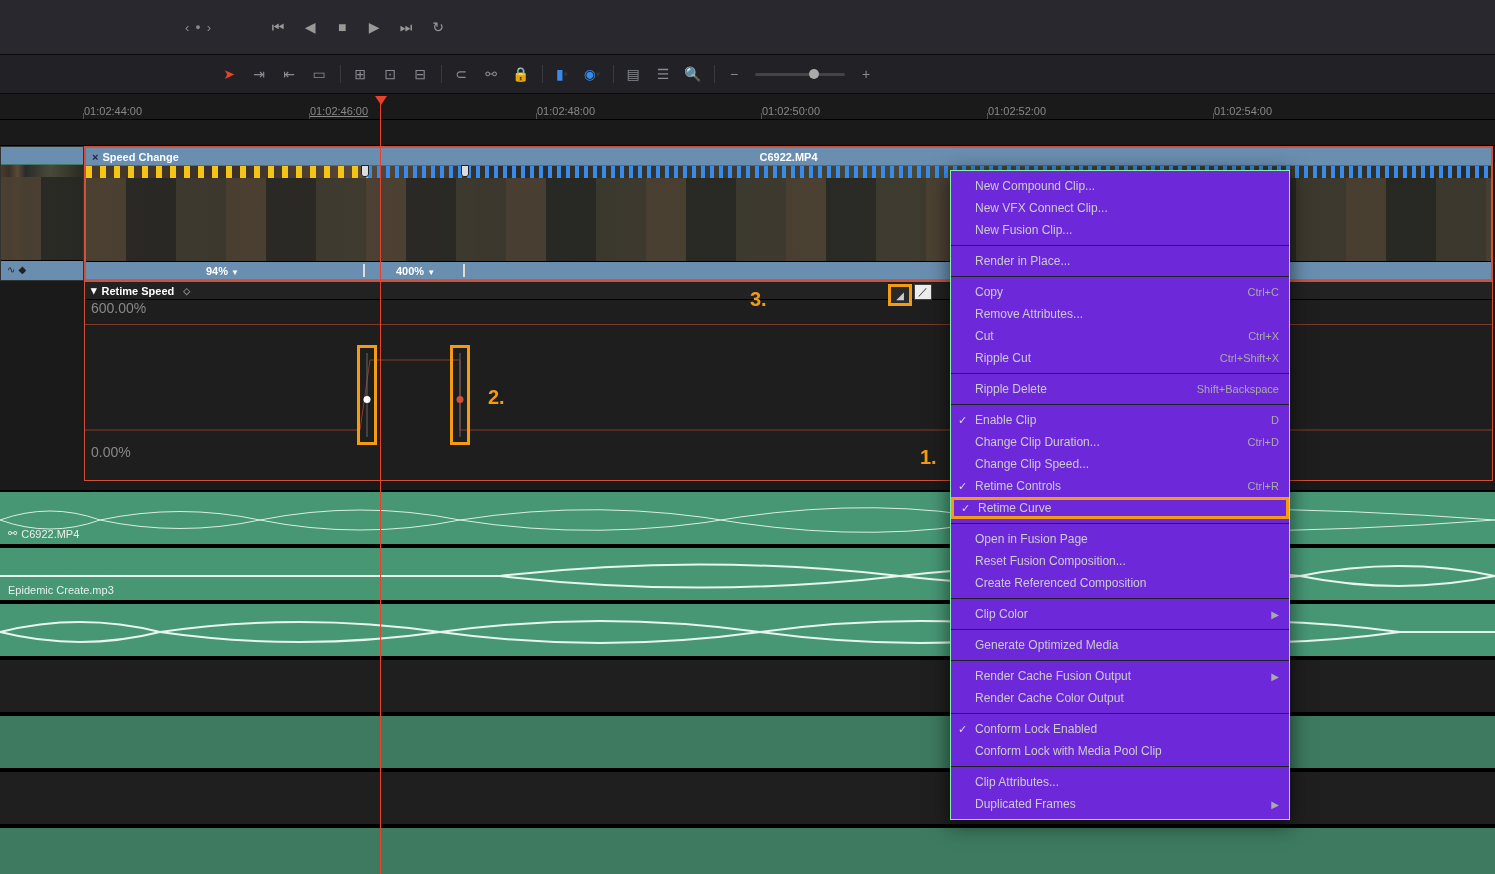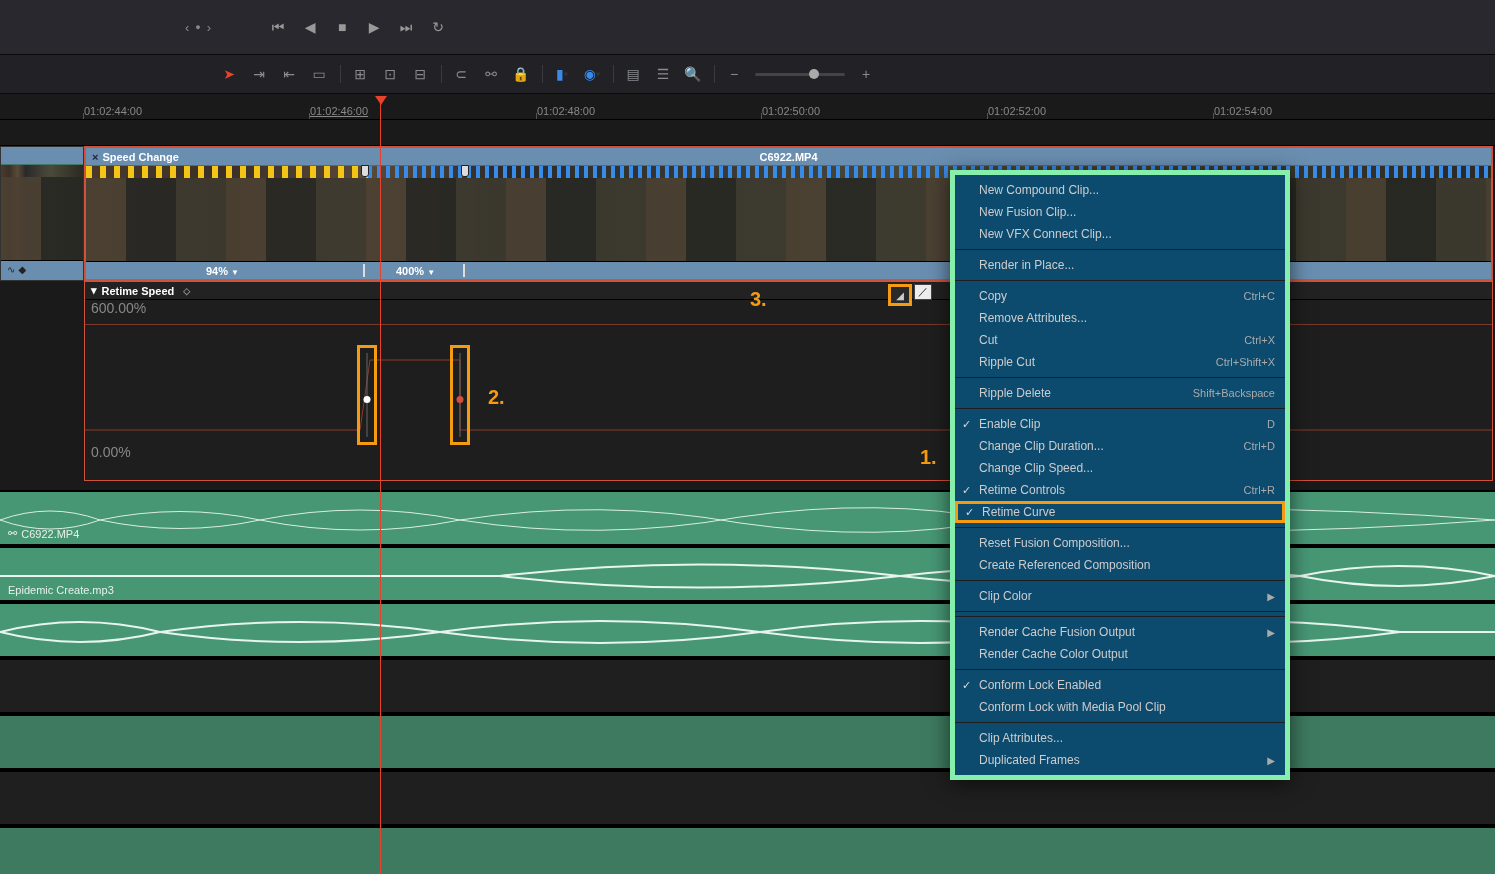--- a/index.html
+++ b/index.html
@@ -219,22 +219,22 @@
     width:0; height:0;
     border-left:6px solid transparent;
     border-right:6px solid transparent;
     border-top:9px solid #e8412c;
   }
   .context-menu{
     position:absolute;
     top:170px;
     left:950px;
     width:340px;
-    background:#0c4a6e;
-    border:5px solid #86efac;
+    background:#6d28d9;
+    border:1px solid #86efac;
     box-shadow:0 4px 20px rgba(0,0,0,.6);
     z-index:200;
     padding:4px 0;
   }
   .menu-item{
     display:flex;
     align-items:center;
     height:22px;
     padding-left:24px;
     padding-right:10px;
@@ -453,24 +453,24 @@
 
 </div>
 
 <div class="playhead" style="left:380px;"></div>
 
 <div class="context-menu">
   <div class="menu-item">
       <span>New Compound Clip...</span>
     </div>
   <div class="menu-item">
+      <span>New VFX Connect Clip...</span>
+    </div>
+  <div class="menu-item">
       <span>New Fusion Clip...</span>
-    </div>
-  <div class="menu-item">
-      <span>New VFX Connect Clip...</span>
     </div>
   <div class="menu-sep"></div>
   <div class="menu-item">
       <span>Render in Place...</span>
     </div>
   <div class="menu-sep"></div>
   <div class="menu-item">
       <span>Copy</span>
       <span class="shortcut">Ctrl+C</span>
     </div>
@@ -507,31 +507,37 @@
       <span class="check">✓</span>
       <span>Retime Controls</span>
       <span class="shortcut">Ctrl+R</span>
     </div>
   <div class="menu-item menu-highlight">
       <span class="check">✓</span>
       <span>Retime Curve</span>
     </div>
   <div class="menu-sep"></div>
   <div class="menu-item">
+      <span>Open in Fusion Page</span>
+    </div>
+  <div class="menu-item">
       <span>Reset Fusion Composition...</span>
     </div>
   <div class="menu-item">
       <span>Create Referenced Composition</span>
     </div>
   <div class="menu-sep"></div>
   <div class="menu-item">
       <span>Clip Color</span>
       <span class="submenu-arrow">▶</span>
     </div>
   <div class="menu-sep"></div>
+  <div class="menu-item">
+      <span>Generate Optimized Media</span>
+    </div>
   <div class="menu-sep"></div>
   <div class="menu-item">
       <span>Render Cache Fusion Output</span>
       <span class="submenu-arrow">▶</span>
     </div>
   <div class="menu-item">
       <span>Render Cache Color Output</span>
     </div>
   <div class="menu-sep"></div>
   <div class="menu-item">

